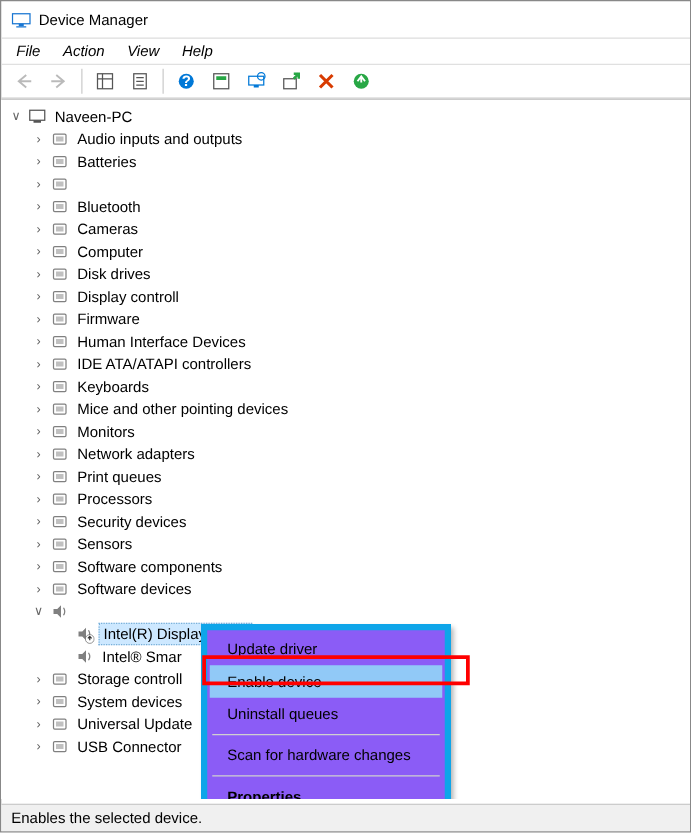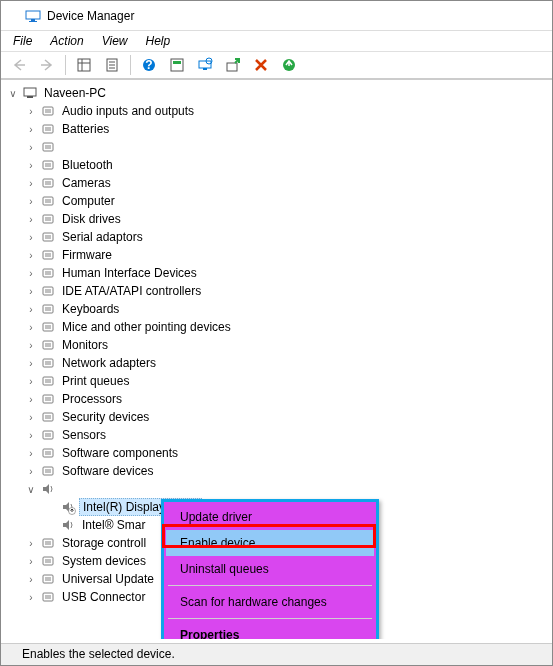--- a/index.html
+++ b/index.html
@@ -1,41 +1,41 @@
 <!DOCTYPE html>
 <html><head>
 <meta charset="utf-8">
 <style>
 * { margin: 0; padding: 0; box-sizing: border-box; font-family: "Segoe UI", Tahoma, sans-serif; font-size: 12px; }
 body { background: #fff; width: 553px; height: 666px; overflow: hidden; position: relative; border: 1px solid #888; }
-.titlebar { height: 30px; display: flex; align-items: center; padding: 0 24px; border-bottom: 1px solid #ddd; }
+.titlebar { height: 30px; display: flex; align-items: center; padding: 0 8px; border-bottom: 1px solid #ddd; }
 .titlebar .icon { width: 16px; height: 16px; margin-right: 6px; }
 .titlebar .title { font-size: 12px; }
 .menubar { height: 20px; display: flex; align-items: center; padding: 0 4px; gap: 2px; }
 .menubar span { padding: 2px 8px; cursor: default; font-style: italic; }
 .toolbar { height: 28px; display: flex; align-items: center; padding: 2px 6px; gap: 4px; border-top: 1px solid #e0e0e0; border-bottom: 1px solid #ccc; }
 .tbtn { width: 24px; height: 24px; display: flex; align-items: center; justify-content: center; cursor: default; }
 .tbtn.disabled { opacity: 0.4; }
 .tsep { width: 1px; height: 20px; background: #ccc; margin: 0 2px; }
 .tree { height: 560px; overflow: auto; padding: 4px 0; background: #fff; border-top: 1px solid #ccc; position: relative; }
 .node { display: flex; align-items: center; height: 18px; padding-left: 4px; white-space: nowrap; }
 .node .exp { width: 12px; height: 12px; display: inline-flex; align-items: center; justify-content: center; cursor: pointer; font-size: 10px; color: #666; }
 .node .ico { width: 16px; height: 16px; margin: 0 3px; display: inline-flex; align-items: center; justify-content: center; }
 .node .lbl { padding: 1px 3px; }
 .node.sel .lbl { background: #cde8ff; border: 1px dotted #7ab0d8; }
 .indent0 { padding-left: 6px; }
 .indent1 { padding-left: 24px; }
 .indent2 { padding-left: 56px; }
-.ctxmenu { position: absolute; background: #d946ef; border: 3px solid #0ea5e9; box-shadow: 2px 2px 4px rgba(0,0,0,0.3); padding: 2px; width: 218px; z-index: 100; }
+.ctxmenu { position: absolute; background: #8b5cf6; border: 5px solid #0ea5e9; box-shadow: 2px 2px 4px rgba(0,0,0,0.3); padding: 2px; width: 200px; z-index: 100; }
 .ctxmenu .item { padding: 6px 14px; cursor: default; font-size: 12px; }
 .ctxmenu .item.hl { background: #91c9f7; }
 .ctxmenu .sep { height: 1px; background: #d0d0d0; margin: 3px 2px; }
 .ctxmenu .item.bold { font-weight: bold; }
 .highlight-box { position: absolute; border: 3px solid #ff0000; pointer-events: none; z-index: 101; }
-.statusbar { position: absolute; bottom: 0; left: 0; right: 0; height: 22px; border-top: 1px solid #ccc; padding: 3px 21px; font-size: 12px; background: #f0f0f0; }
+.statusbar { position: absolute; bottom: 0; left: 0; right: 0; height: 22px; border-top: 1px solid #ccc; padding: 3px 8px; font-size: 12px; background: #f0f0f0; }
 svg { display: block; }
 </style>
 </head>
 <body>
 
 <div class="titlebar">
   <span class="icon">
     <svg width="16" height="16" viewBox="0 0 16 16">
         <rect x="1" y="3" width="14" height="8" fill="none" stroke="#1976d2" stroke-width="1"></rect>
         <rect x="6" y="11" width="4" height="2" fill="#1976d2"></rect>
@@ -201,21 +201,21 @@
         <span class="lbl">Disk drives</span>
       </div>
       <div class="node indent1">
         <span class="exp">›</span>
         <span class="ico">
           <svg width="16" height="16" viewBox="0 0 16 16">
             <rect x="3" y="4" width="10" height="8" rx="1" fill="none" stroke="#808080" stroke-width="1"></rect>
             <rect x="5" y="6" width="6" height="4" fill="#c0c0c0"></rect>
           </svg>
         </span>
-        <span class="lbl">Serial adaptors</span>
+        <span class="lbl">Display controll</span>
       </div>
       <div class="node indent1">
         <span class="exp">›</span>
         <span class="ico">
           <svg width="16" height="16" viewBox="0 0 16 16">
             <rect x="3" y="4" width="10" height="8" rx="1" fill="none" stroke="#808080" stroke-width="1"></rect>
             <rect x="5" y="6" width="6" height="4" fill="#c0c0c0"></rect>
           </svg>
         </span>
         <span class="lbl">Firmware</span>

